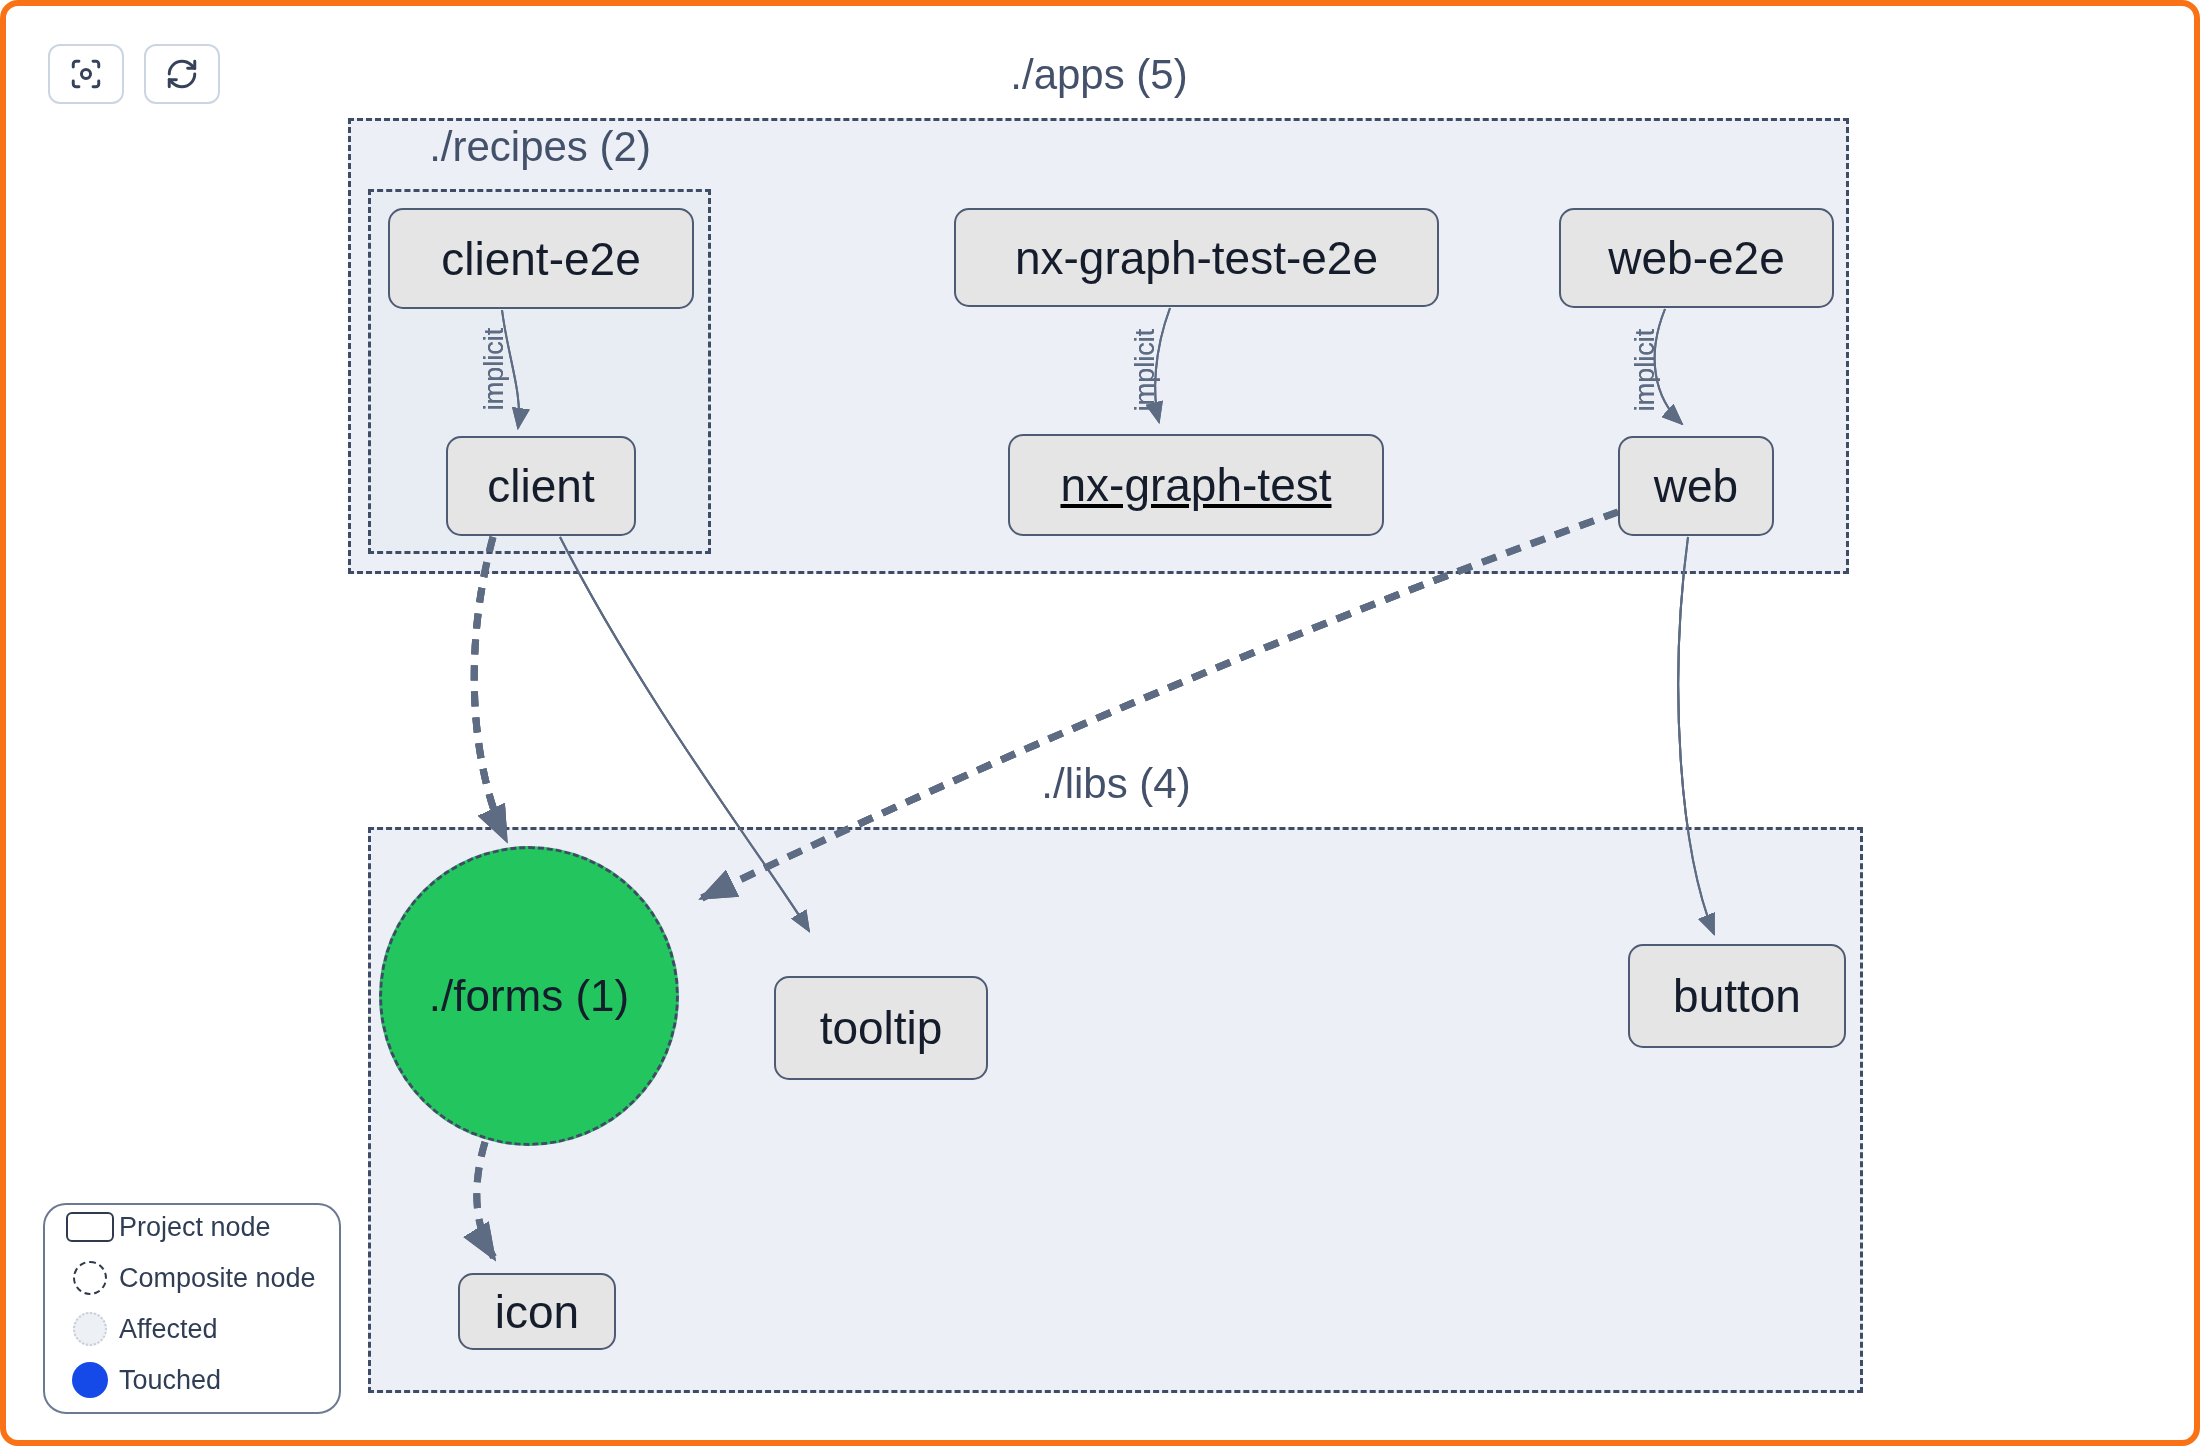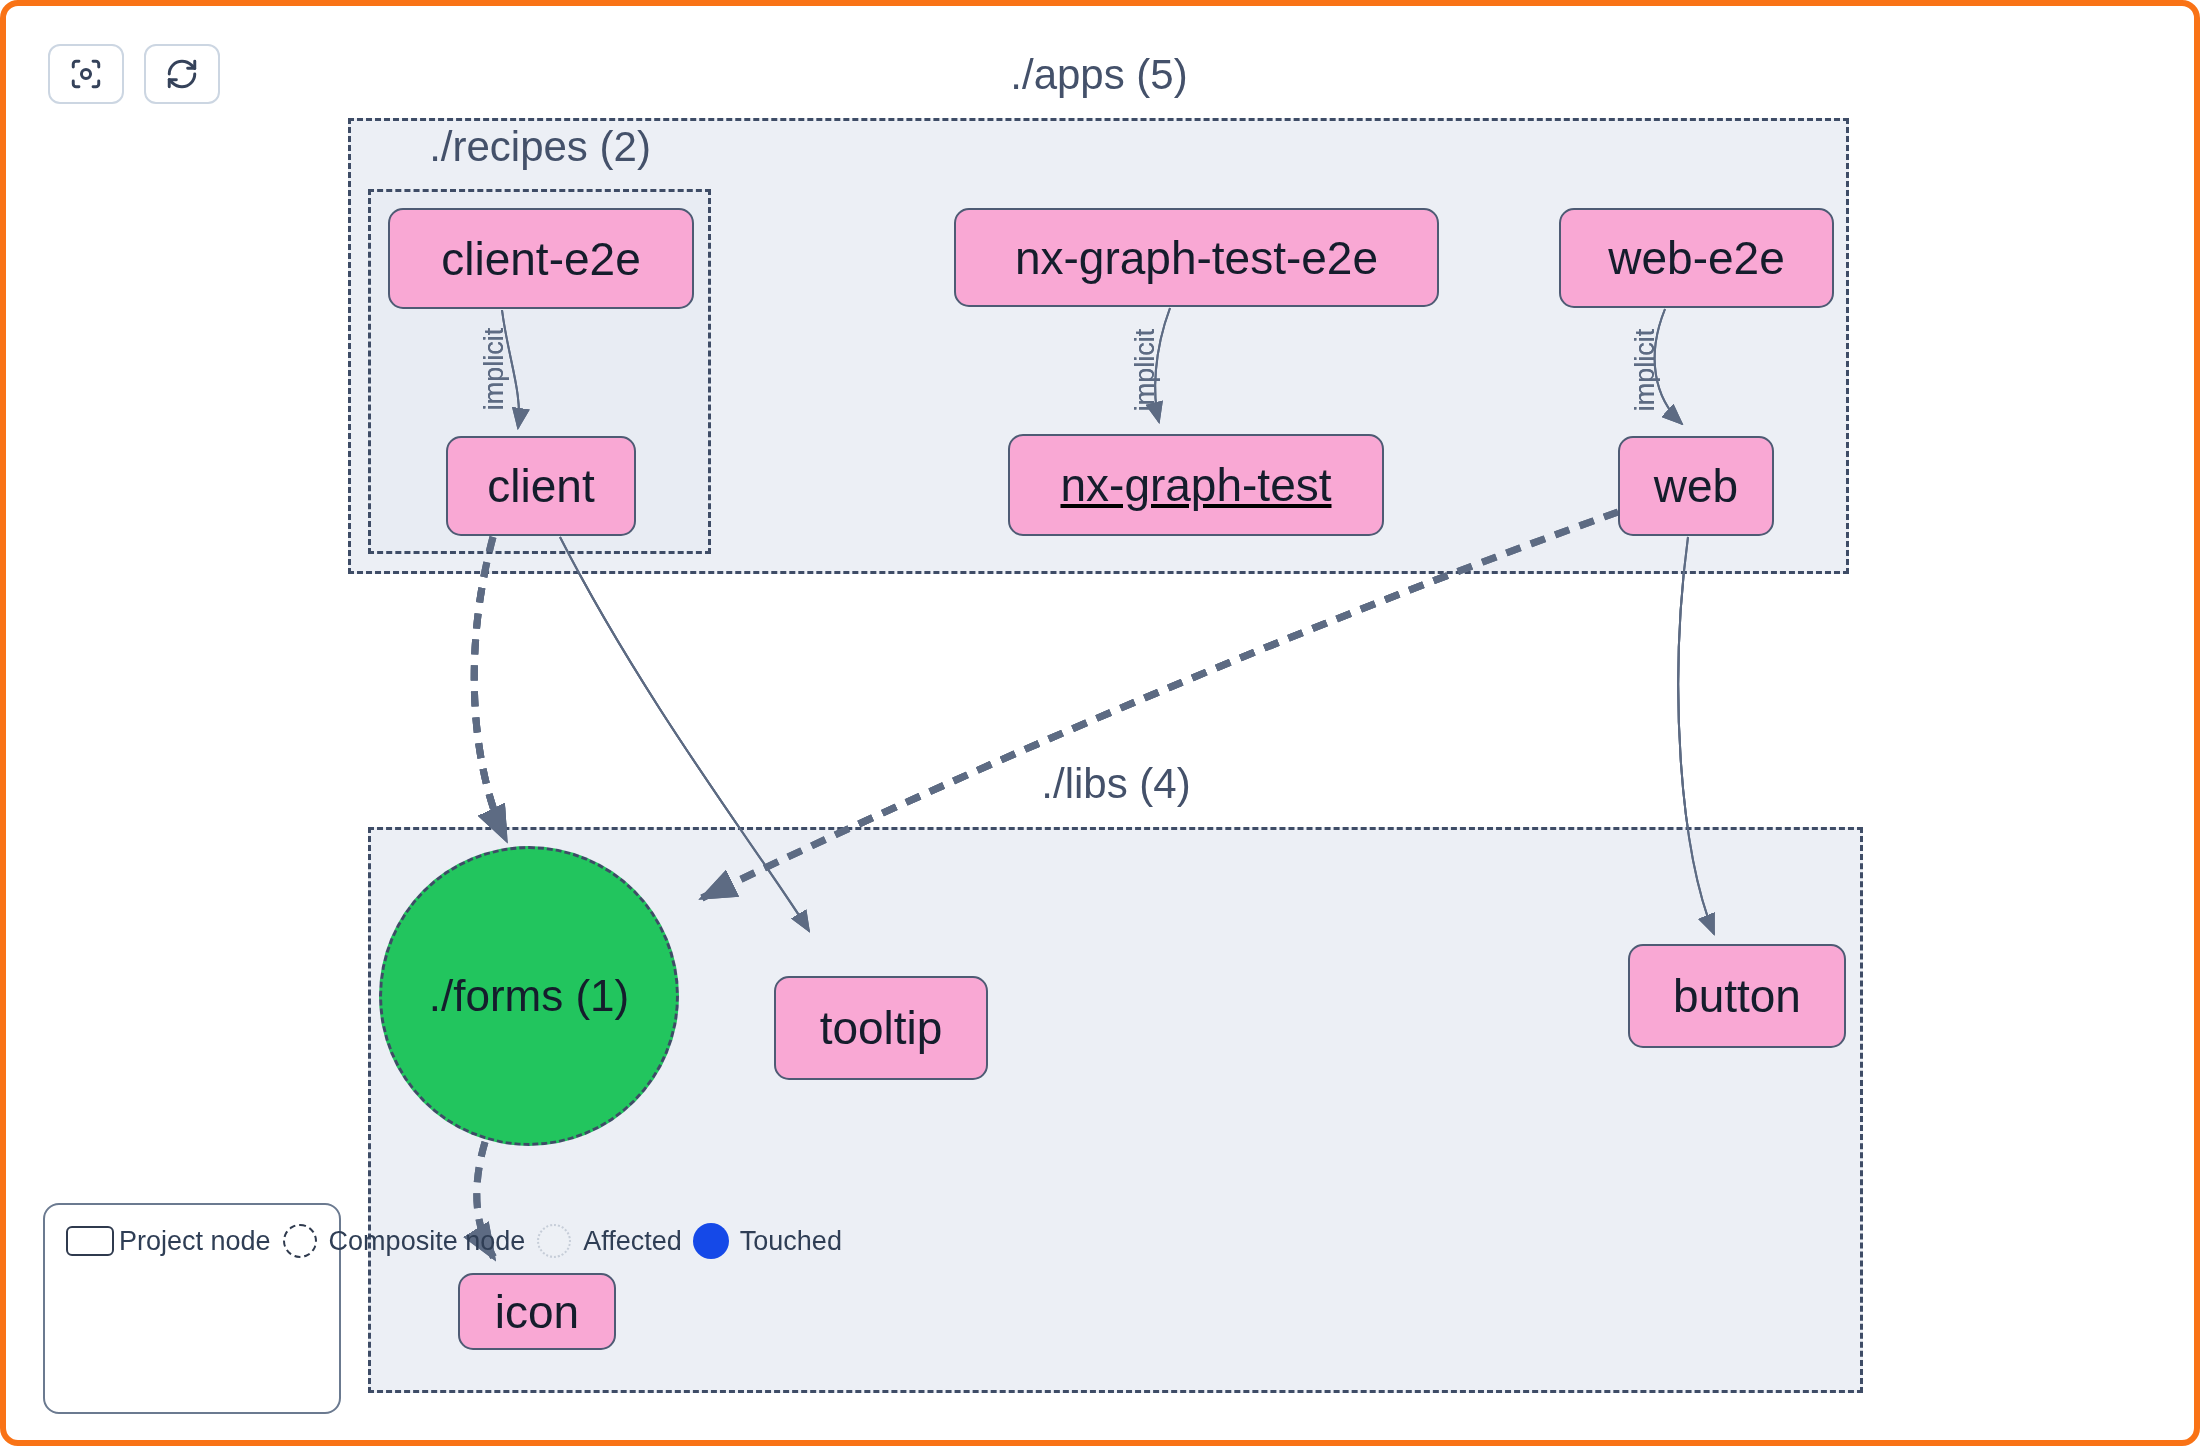--- a/index.html
+++ b/index.html
@@ -27,21 +27,21 @@
     transform:translateX(-50%);line-height:1;
   }
   #group-apps{left:342px;top:112px;width:1501px;height:456px;}
   #label-apps{left:1093px;top:48px;}
   #group-recipes{left:362px;top:183px;width:343px;height:365px;background:#e8ecf3;}
   #label-recipes{left:534px;top:120px;}
   #group-libs{left:362px;top:821px;width:1495px;height:566px;}
   #label-libs{left:1110px;top:757px;}
   
   .node{
-    position:absolute;background:#f9a8d4;border:2px solid #4e5b74;border-radius:15px;
+    position:absolute;background:#e5e5e5;border:2px solid #4e5b74;border-radius:15px;
     display:flex;align-items:center;justify-content:center;cursor:pointer;
   }
   .node span{font-size:46px;color:#151d2c;white-space:nowrap;}
   #node-client-e2e{left:382px;top:202px;width:306px;height:101px;}
   #node-nx-graph-test-e2e{left:948px;top:202px;width:485px;height:99px;}
   #node-web-e2e{left:1553px;top:202px;width:275px;height:100px;}
   #node-client{left:440px;top:430px;width:190px;height:100px;}
   #node-nx-graph-test{left:1002px;top:428px;width:376px;height:102px;text-decoration:underline;}
   #node-web{left:1612px;top:430px;width:156px;height:100px;}
   #node-tooltip{left:768px;top:938px;width:214px;height:104px;margin-top:32px;}
@@ -56,22 +56,22 @@
   #node-forms span{font-size:44px;color:#151d2c;white-space:nowrap;}
   
   #edges{position:absolute;left:0;top:0;width:2200px;height:1446px;pointer-events:none;}
   #edges path{pointer-events:stroke;}
   .edge-thin{stroke:#5d6b83;stroke-width:2;fill:none;}
   .edge-thick{stroke:#5d6b83;stroke-width:7;fill:none;stroke-dasharray:15 11;}
   .edge-label{font-size:27px;fill:#5d6b83;}
   
   .legend{
     position:absolute;left:37px;top:1197px;width:298px;height:211px;background:#ffffff;
-    border:2px solid #6b7a90;border-radius:16px;padding:14px 16px 10px 16px;
-    display:flex;flex-direction:row;justify-content:space-between;
+    border:2px solid #6b7a90;border-radius:23px;padding:0 16px 10px 16px;
+    display:flex;flex-direction:column;justify-content:space-between;
   }
   .legend-row{display:flex;align-items:center;height:44px;}
   .legend-icon{width:58px;display:flex;align-items:center;justify-content:center;flex:0 0 58px;}
   .legend-row span{font-size:27px;color:#2f3e55;white-space:nowrap;}
   .li-rect{width:48px;height:30px;border:2.5px solid #2f3a4e;border-radius:6px;background:#ffffff;}
   .li-dashed{width:34px;height:34px;border:2.5px dashed #2f3a4e;border-radius:50%;background:#ffffff;}
   .li-affected{width:34px;height:34px;border:2px dotted #c6cdd8;border-radius:50%;background:#edf0f5;}
   .li-touched{width:36px;height:36px;border-radius:50%;background:#1549e8;}
 </style>
 </head>

